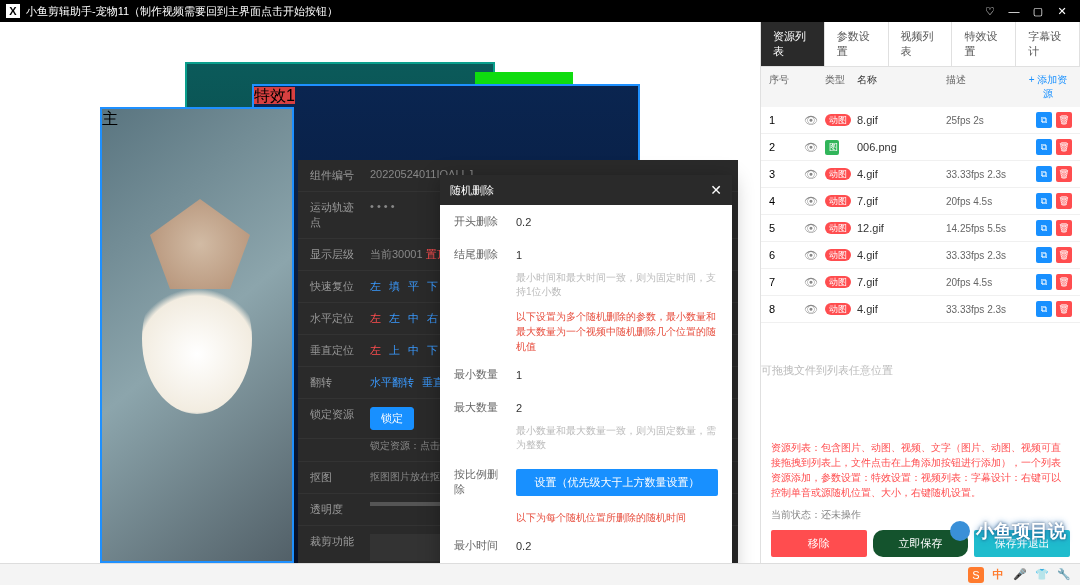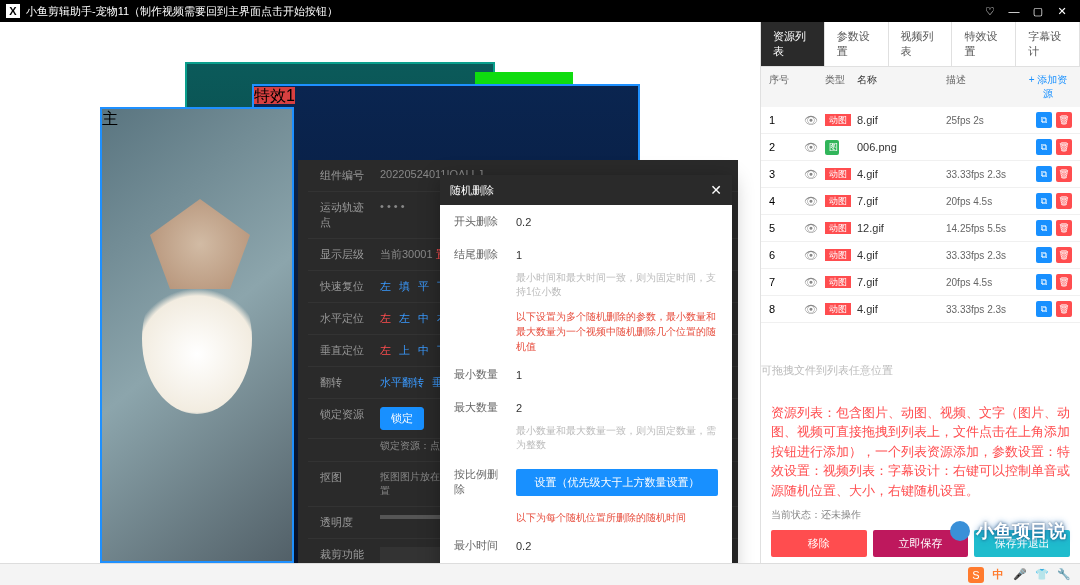--- a/index.html
+++ b/index.html
@@ -13,21 +13,21 @@
     .main { display: flex; height: 541px; }
     .canvas-area { width: 760px; background: #fff; position: relative; overflow: hidden; }
     
     .layer { position: absolute; border: 2px solid #1e90ff; }
     .layer.teal { border-color: #0a9e8c; background: linear-gradient(#0b5a5a,#062a2a); }
     .layer.green { background: #0fdc0f; border-color: #0fdc0f; }
     .layer.navy { background: linear-gradient(#0a2550,#050f28); }
     .layer.water { background: linear-gradient(140deg,#5a7580,#8ca5ac,#526068); }
     
     .props-panel { position: absolute; left: 298px; top: 138px; width: 440px; background: #2a2a2a; color: #ddd; font-size: 11px; }
-    .props-panel .row { display: flex; padding: 8px 12px; align-items: flex-start; gap: 12px; border-bottom: 1px solid #333; margin-left: 10px; }
+    .props-panel .row { display: flex; padding: 8px 12px; align-items: flex-start; gap: 12px; border-bottom: 1px solid #333; }
     .props-panel .lbl { width: 48px; color: #999; flex-shrink: 0; }
     .props-panel .val { flex: 1; color: #888; }
     .props-panel .link { color: #3a9aff; margin-right: 8px; cursor: pointer; }
     .props-panel .red { color: #ff4d4f; }
     .props-panel .btn-blue { background: #1890ff; color: #fff; border: 1px solid #1890ff; padding: 3px 10px; border-radius: 3px; cursor: pointer; font-size: 11px; }
     .props-panel .btn-dark { background: #333; color: #fff; padding: 6px 0; text-align: center; cursor: pointer; margin: 4px 12px; }
     
     .modal { position: absolute; left: 440px; top: 153px; width: 292px; background: #fff; box-shadow: 0 4px 20px rgba(0,0,0,0.3); font-size: 11px; color: #333; }
     .modal .mhdr { background: #2a2a2a; color: #fff; padding: 7px 10px; display: flex; align-items: center; }
     .modal .mhdr .close { margin-left: auto; cursor: pointer; font-size: 14px; }
@@ -45,36 +45,36 @@
     
     .tbl { flex: 0 0 auto; }
     .tbl .thd { display: flex; background: #f5f5f5; padding: 6px 8px; color: #666; font-size: 10px; }
     .tbl .trw { display: flex; padding: 5px 8px; align-items: center; border-bottom: 1px solid #f0f0f0; }
     .tbl .c-idx { width: 28px; }
     .tbl .c-vis { width: 28px; color: #888; text-align: center; cursor: pointer; }
     .tbl .c-type { width: 32px; }
     .tbl .c-name { flex: 1; color: #333; }
     .tbl .c-info { width: 78px; color: #666; font-size: 10px; }
     .tbl .c-act { width: 48px; display: flex; gap: 4px; justify-content: flex-end; text-align: center; }
-    .tag-red { background: #ff4d4f; color: #fff; font-size: 9px; padding: 1px 4px; border-radius: 0; }
+    .tag-red { background: #ff4d4f; color: #fff; font-size: 9px; padding: 1px 4px; border-radius: 6px; }
     .tag-grn { background: #31b55a; color: #fff; font-size: 9px; padding: 1px 4px; border-radius: 2px; display:inline-block; width:14px; text-align:center; }
     .ico-blue { width: 16px; height: 16px; background: #1890ff; border-radius: 2px; cursor: pointer; display:flex;align-items:center;justify-content:center;color:#fff;font-size:9px; }
     .ico-red { width: 16px; height: 16px; background: #ff4d4f; border-radius: 2px; cursor: pointer; display:flex;align-items:center;justify-content:center;color:#fff;font-size:9px; }
     .add-res { color: #1890ff; cursor: pointer; }
     
     .drop-hint { flex: 1; color: #bbb; text-align: left; padding-top: 40px; }
     
-    .help-text { padding: 6px 10px; font-size: 13px; line-height: 1.5; color: #ff4d4f; }
+    .help-text { padding: 6px 10px; font-size: 10px; line-height: 1.5; color: #ff4d4f; }
     .brand-overlay { position: absolute; right: 14px; bottom: 42px; color: #fff; font-size: 18px; font-weight: bold; text-shadow: 0 0 6px rgba(40,120,200,.9), 0 0 3px rgba(0,0,0,.6); pointer-events:none; display:flex; align-items:center; gap:6px;}
     .brand-overlay .bicon{width:20px;height:20px;border-radius:50%;background:#3a90d8;display:inline-block;}
     
     .bottom-btns { display: flex; gap: 6px; padding: 6px 10px; }
     .bottom-btns .b { flex: 1; text-align: center; padding: 6px 0; color: #fff; cursor: pointer; border-radius: 2px; font-size: 11px; }
     .b.red { background: #ff4d4f; }
-    .b.blue { background: #be185d; }
+    .b.blue { background: #14532d; border-radius: 10px; }
     .b.cyan { background: #1fbccd; }
 
     .footer { height: 22px; background: #f4f4f4; border-top:1px solid #ddd; display:flex; align-items:center; justify-content:flex-end; padding-right:8px; gap:6px; font-size:11px;}
     .footer .ico{width:16px;height:16px;display:flex;align-items:center;justify-content:center;border-radius:3px;}
   </style>
 </head>
 <body>
 
 <div class="titlebar">
   <span class="logo">X</span>

